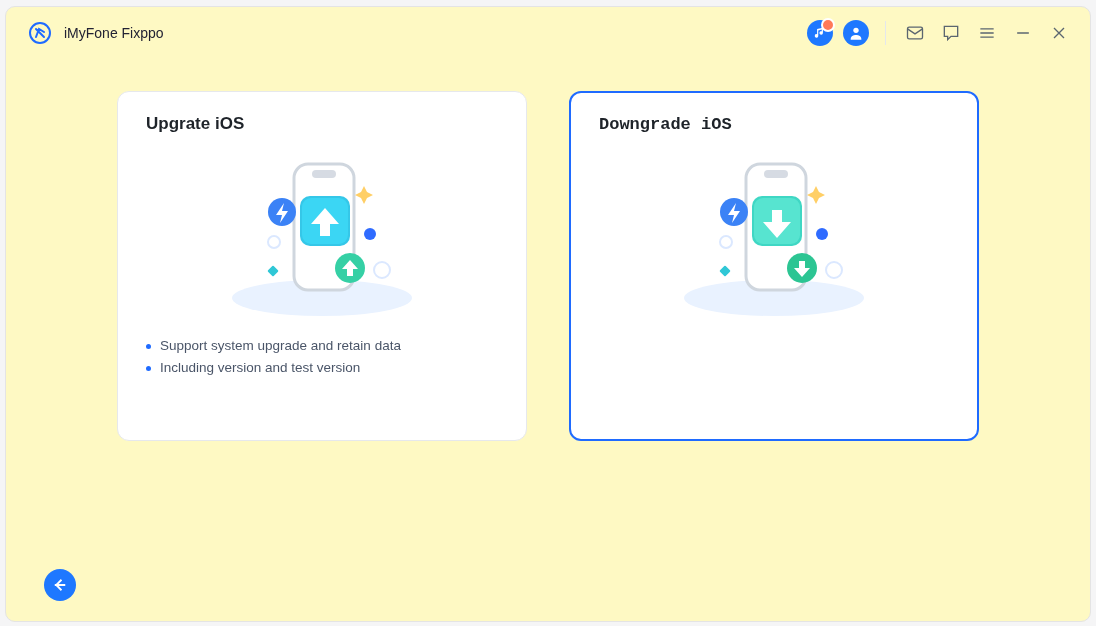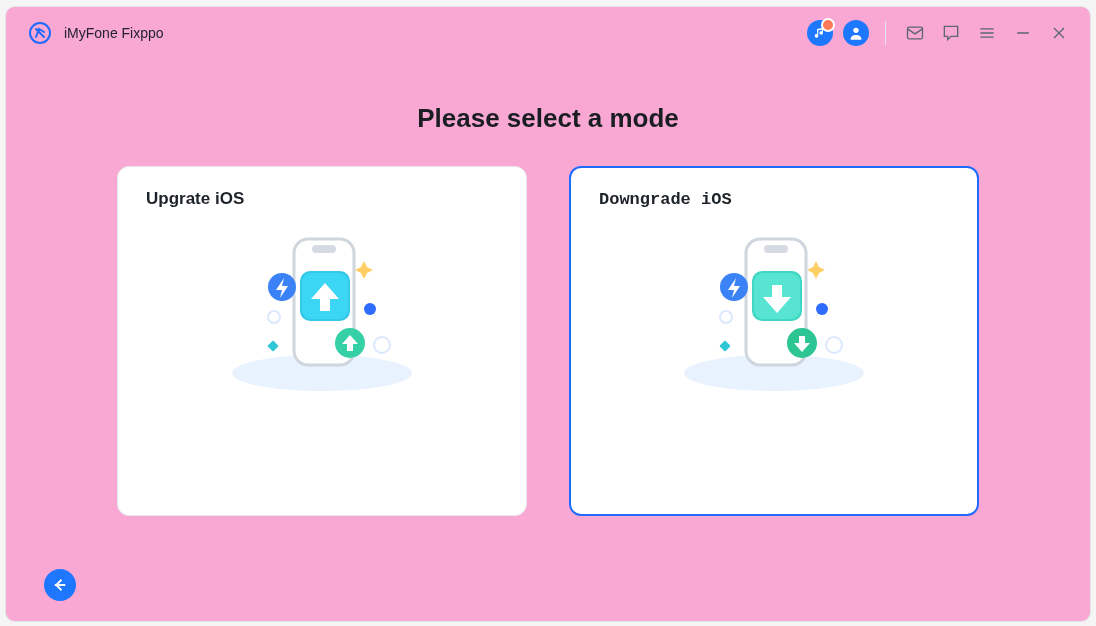--- a/index.html
+++ b/index.html
@@ -14,21 +14,21 @@
   }
   html,body{
     margin:0;padding:0;background:var(--panel-bg);
     font-family:"Segoe UI","Helvetica Neue",Arial,sans-serif;
     color:var(--text);
     -webkit-font-smoothing:antialiased;
   }
   .window{
     width:1084px;height:614px;
     margin:6px auto;
-    background:#f9a8d4;border:1px solid #e4e4e4;border-radius:10px;
+    background:#fef9c3;border:1px solid #e4e4e4;border-radius:10px;
     position:relative;overflow:hidden;
     display:flex;flex-direction:column;
   }
   
   .titlebar{
     height:52px;display:flex;align-items:center;
     padding:0 18px 0 22px;
   }
   .app-logo{width:24px;height:24px;border-radius:6px;display:flex;align-items:center;justify-content:center;margin-right:12px;}
   .app-title{font-size:14px;color:#223;}
@@ -120,21 +120,20 @@
       </div>
       <div class="tb-icon">
         <svg viewBox="0 0 24 24">
             <path d="M6 6l12 12M18 6L6 18"></path>
           </svg>
       </div>
     </div>
   </div>
 
   <div class="content">
-    <div class="page-title">Please select a mode</div>
 
     <div class="cards">
 
       <div class="card">
         <div class="card-title">Upgrate iOS</div>
         <div class="illus-wrap">
           <svg viewBox="0 0 220 170" width="220" height="170">
             <ellipse cx="110" cy="148" rx="90" ry="18" fill="#e9f2ff"></ellipse>
 
             <rect x="82" y="14" width="60" height="126" rx="14" fill="#fff" stroke="#cfd6de" stroke-width="3"></rect>
@@ -155,20 +154,24 @@
             <circle cx="158" cy="84" r="6" fill="#2f6bff"></circle>
 
             <rect x="56" y="116" width="10" height="10" rx="2" transform="rotate(45 61 121)" fill="#2fc7d6" stroke="#fff" stroke-width="2"></rect>
 
             <path d="M152 36l3 6 6 3-6 3-3 6-3-6-6-3 6-3z" fill="#ffcf66"></path>
 
             <circle cx="62" cy="92" r="6" fill="none" stroke="#dbe8ff" stroke-width="2"></circle>
             <circle cx="170" cy="120" r="8" fill="none" stroke="#dbe8ff" stroke-width="2"></circle>
           </svg>
         </div>
+        <ul class="bullets">
+          <li>Support system upgrade and retain data</li>
+          <li>Including version and test version</li>
+        </ul>
       </div>
 
       <div class="card selected">
         <div class="card-title">Downgrade iOS</div>
         <div class="illus-wrap">
           <svg viewBox="0 0 220 170" width="220" height="170">
             <ellipse cx="110" cy="148" rx="90" ry="18" fill="#e9f2ff"></ellipse>
             <rect x="82" y="14" width="60" height="126" rx="14" fill="#fff" stroke="#cfd6de" stroke-width="3"></rect>
             <rect x="100" y="20" width="24" height="8" rx="4" fill="#d6dbe3"></rect>
 

